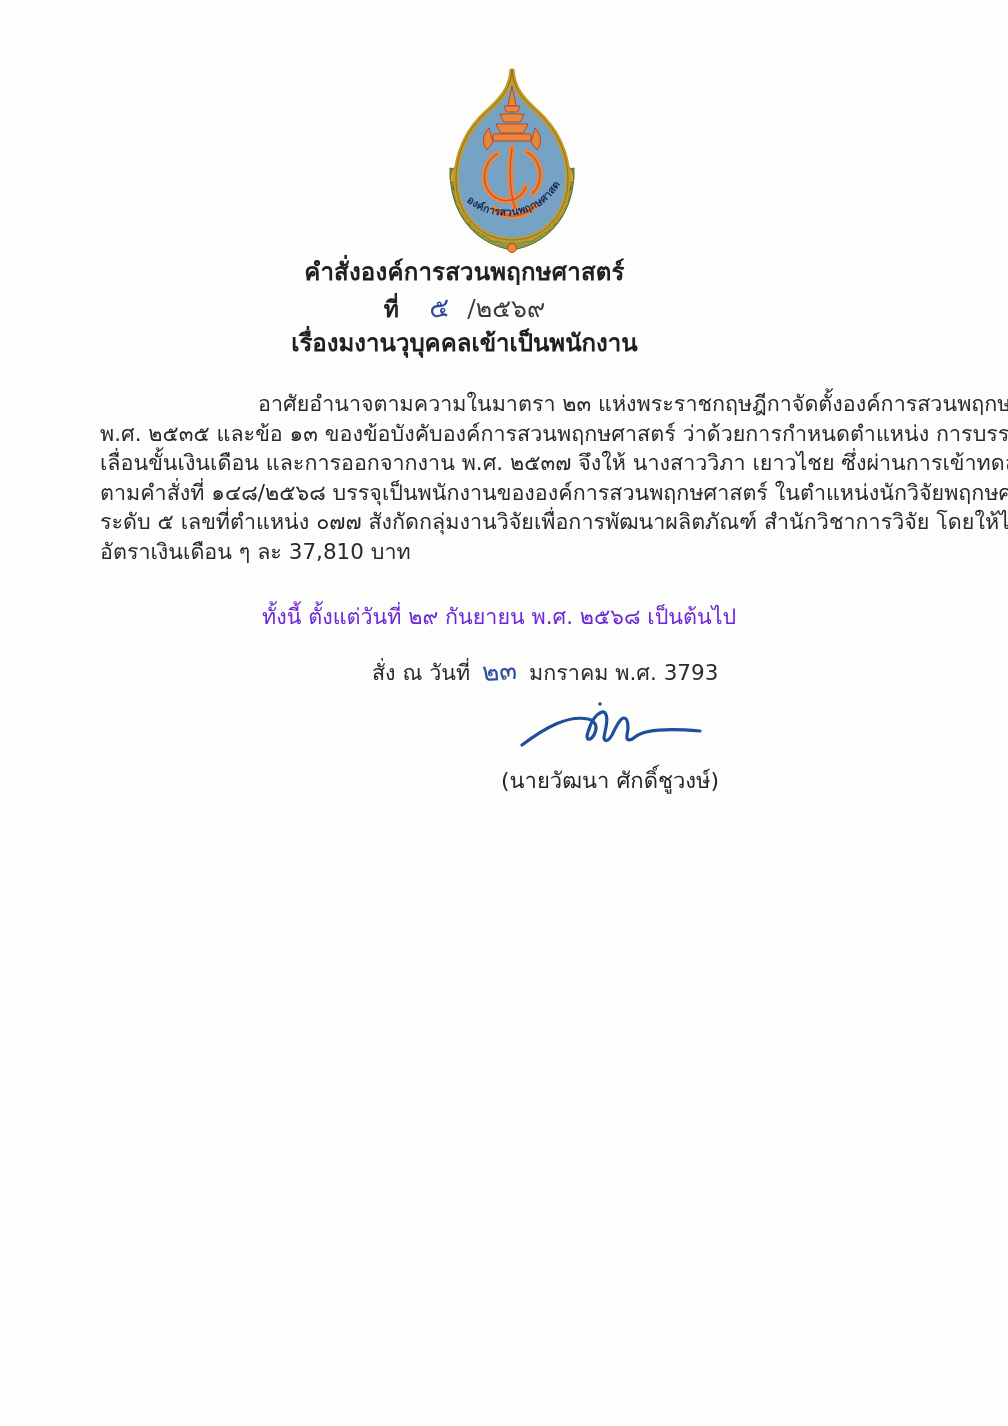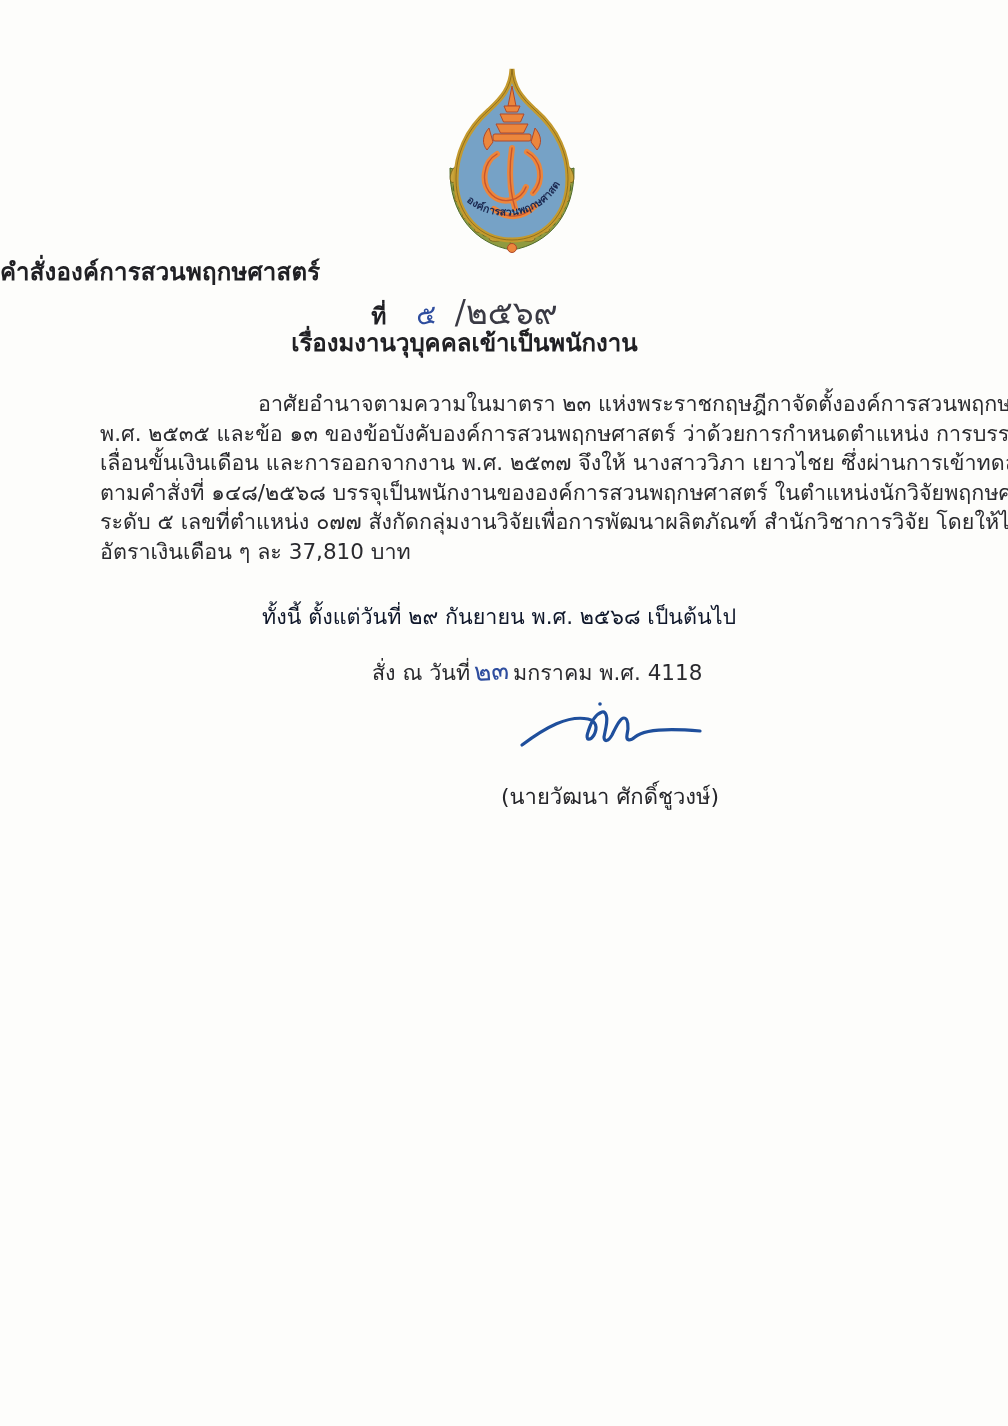--- a/index.html
+++ b/index.html
@@ -6,42 +6,42 @@
   .page{
     position:relative;
     width:1008px;height:1426px;
     margin:0 auto;
     background:#fdfdfb;
     font-family:"DejaVu Sans","Liberation Sans",sans-serif;
     color:#26262a;
     overflow:hidden;
   }
   .abs{position:absolute;}
-  .centerline{left:0;width:929px;text-align:left;}
+  .centerline{left:0;width:929px;text-align:center;}
   .title{font-size:24px;font-weight:600;letter-spacing:.2px;color:#202024;}
   .numline{display:flex;justify-content:center;align-items:baseline;gap:0;font-size:23px;font-weight:600;color:#202024;}
   .numline .gap-a{display:inline-block;width:30px;}
   .numline .gap-b{display:inline-block;width:18px;}
   .hand-blue{
     color:#2e4d9e;
     font-size:27px;font-weight:500;
     transform:rotate(-4deg);display:inline-block;
     font-family:"DejaVu Serif","Liberation Serif",serif;
   }
   .hand-dark{
-    color:#3a3a44;font-size:33px;font-weight:500;
+    color:#3a3a44;font-size:25px;font-weight:500;
     font-family:"DejaVu Serif","Liberation Serif",serif;
   }
   .subject{display:flex;justify-content:center;align-items:baseline;font-size:24px;font-weight:600;color:#202024;}
   .body-block{left:100px;width:820px;font-size:21.5px;line-height:29.5px;color:#2a2a2e;}
   .body-line{white-space:nowrap;}
   .body-line.first{padding-left:158px;}
-  .single-line{font-size:21.5px;color:#0f172a;white-space:nowrap;}
-  .issue-line{display:flex;align-items:baseline;gap:4px;white-space:nowrap;font-size:21.5px;color:#2a2a2e;}
-  .sig-name{font-size:22px;color:#26262a;text-align:center;margin-top:16px;}
+  .single-line{font-size:21.5px;color:#6d28d9;white-space:nowrap;}
+  .issue-line{display:flex;align-items:baseline;gap:12px;white-space:nowrap;font-size:21.5px;color:#2a2a2e;}
+  .sig-name{font-size:22px;color:#26262a;text-align:center;}
   .sig-pos{font-size:22px;color:#26262a;text-align:center;}
 </style>
 </head>
 <body>
 
 <div class="page">
 
   <div class="abs" style="left:437px;top:64px;width:150px;height:192px;">
     <svg width="150" height="192" viewBox="0 0 150 192">
 
@@ -134,21 +134,21 @@
     <div class="body-line">ตามคำสั่งที่ ๑๔๘/๒๕๖๘ บรรจุเป็นพนักงานขององค์การสวนพฤกษศาสตร์ ในตำแหน่งนักวิจัยพฤกษศาสตร์</div>
     <div class="body-line">ระดับ ๕ เลขที่ตำแหน่ง ๐๗๗ สังกัดกลุ่มงานวิจัยเพื่อการพัฒนาผลิตภัณฑ์ สำนักวิชาการวิจัย โดยให้ได้รับ</div>
     <div class="body-line">อัตราเงินเดือน ๆ ละ 37,810 บาท</div>
   </div>
 
   <div class="abs single-line" style="left:262px;top:599px;">ทั้งนี้  ตั้งแต่วันที่ ๒๙ กันยายน พ.ศ. ๒๕๖๘  เป็นต้นไป</div>
 
   <div class="abs issue-line" style="left:372px;top:650px;">
     <span>สั่ง  ณ  วันที่</span>
     <span class="hand-blue" style="font-size:26px;">๒๓</span>
-    <span>มกราคม  พ.ศ. 4118</span>
+    <span>มกราคม  พ.ศ. 3793</span>
   </div>
 
   <div class="abs" style="left:516px;top:697px;width:190px;height:60px;">
     <svg width="190" height="60" viewBox="0 0 190 60">
       <path d="M6,48 C30,30 52,18 72,22 C80,24 82,30 78,38 C74,44 69,44 72,35 C75,25 80,17 86,15 C90,14 92,20 90,30 L88,40 C88,45 92,45 96,38 C100,30 104,21 108,21 C112,21 113,30 111,38 C110,43 113,45 119,40 C127,33 150,31 184,34" fill="none" stroke="#1f4f9c" stroke-width="3.2" stroke-linecap="round" stroke-linejoin="round"></path>
       <circle cx="84" cy="7" r="1.8" fill="#1f4f9c"></circle>
     </svg>
   </div>
 
   <div class="abs sig-name" style="left:450px;top:763px;width:320px;">(นายวัฒนา ศักดิ์ชูวงษ์)</div>

